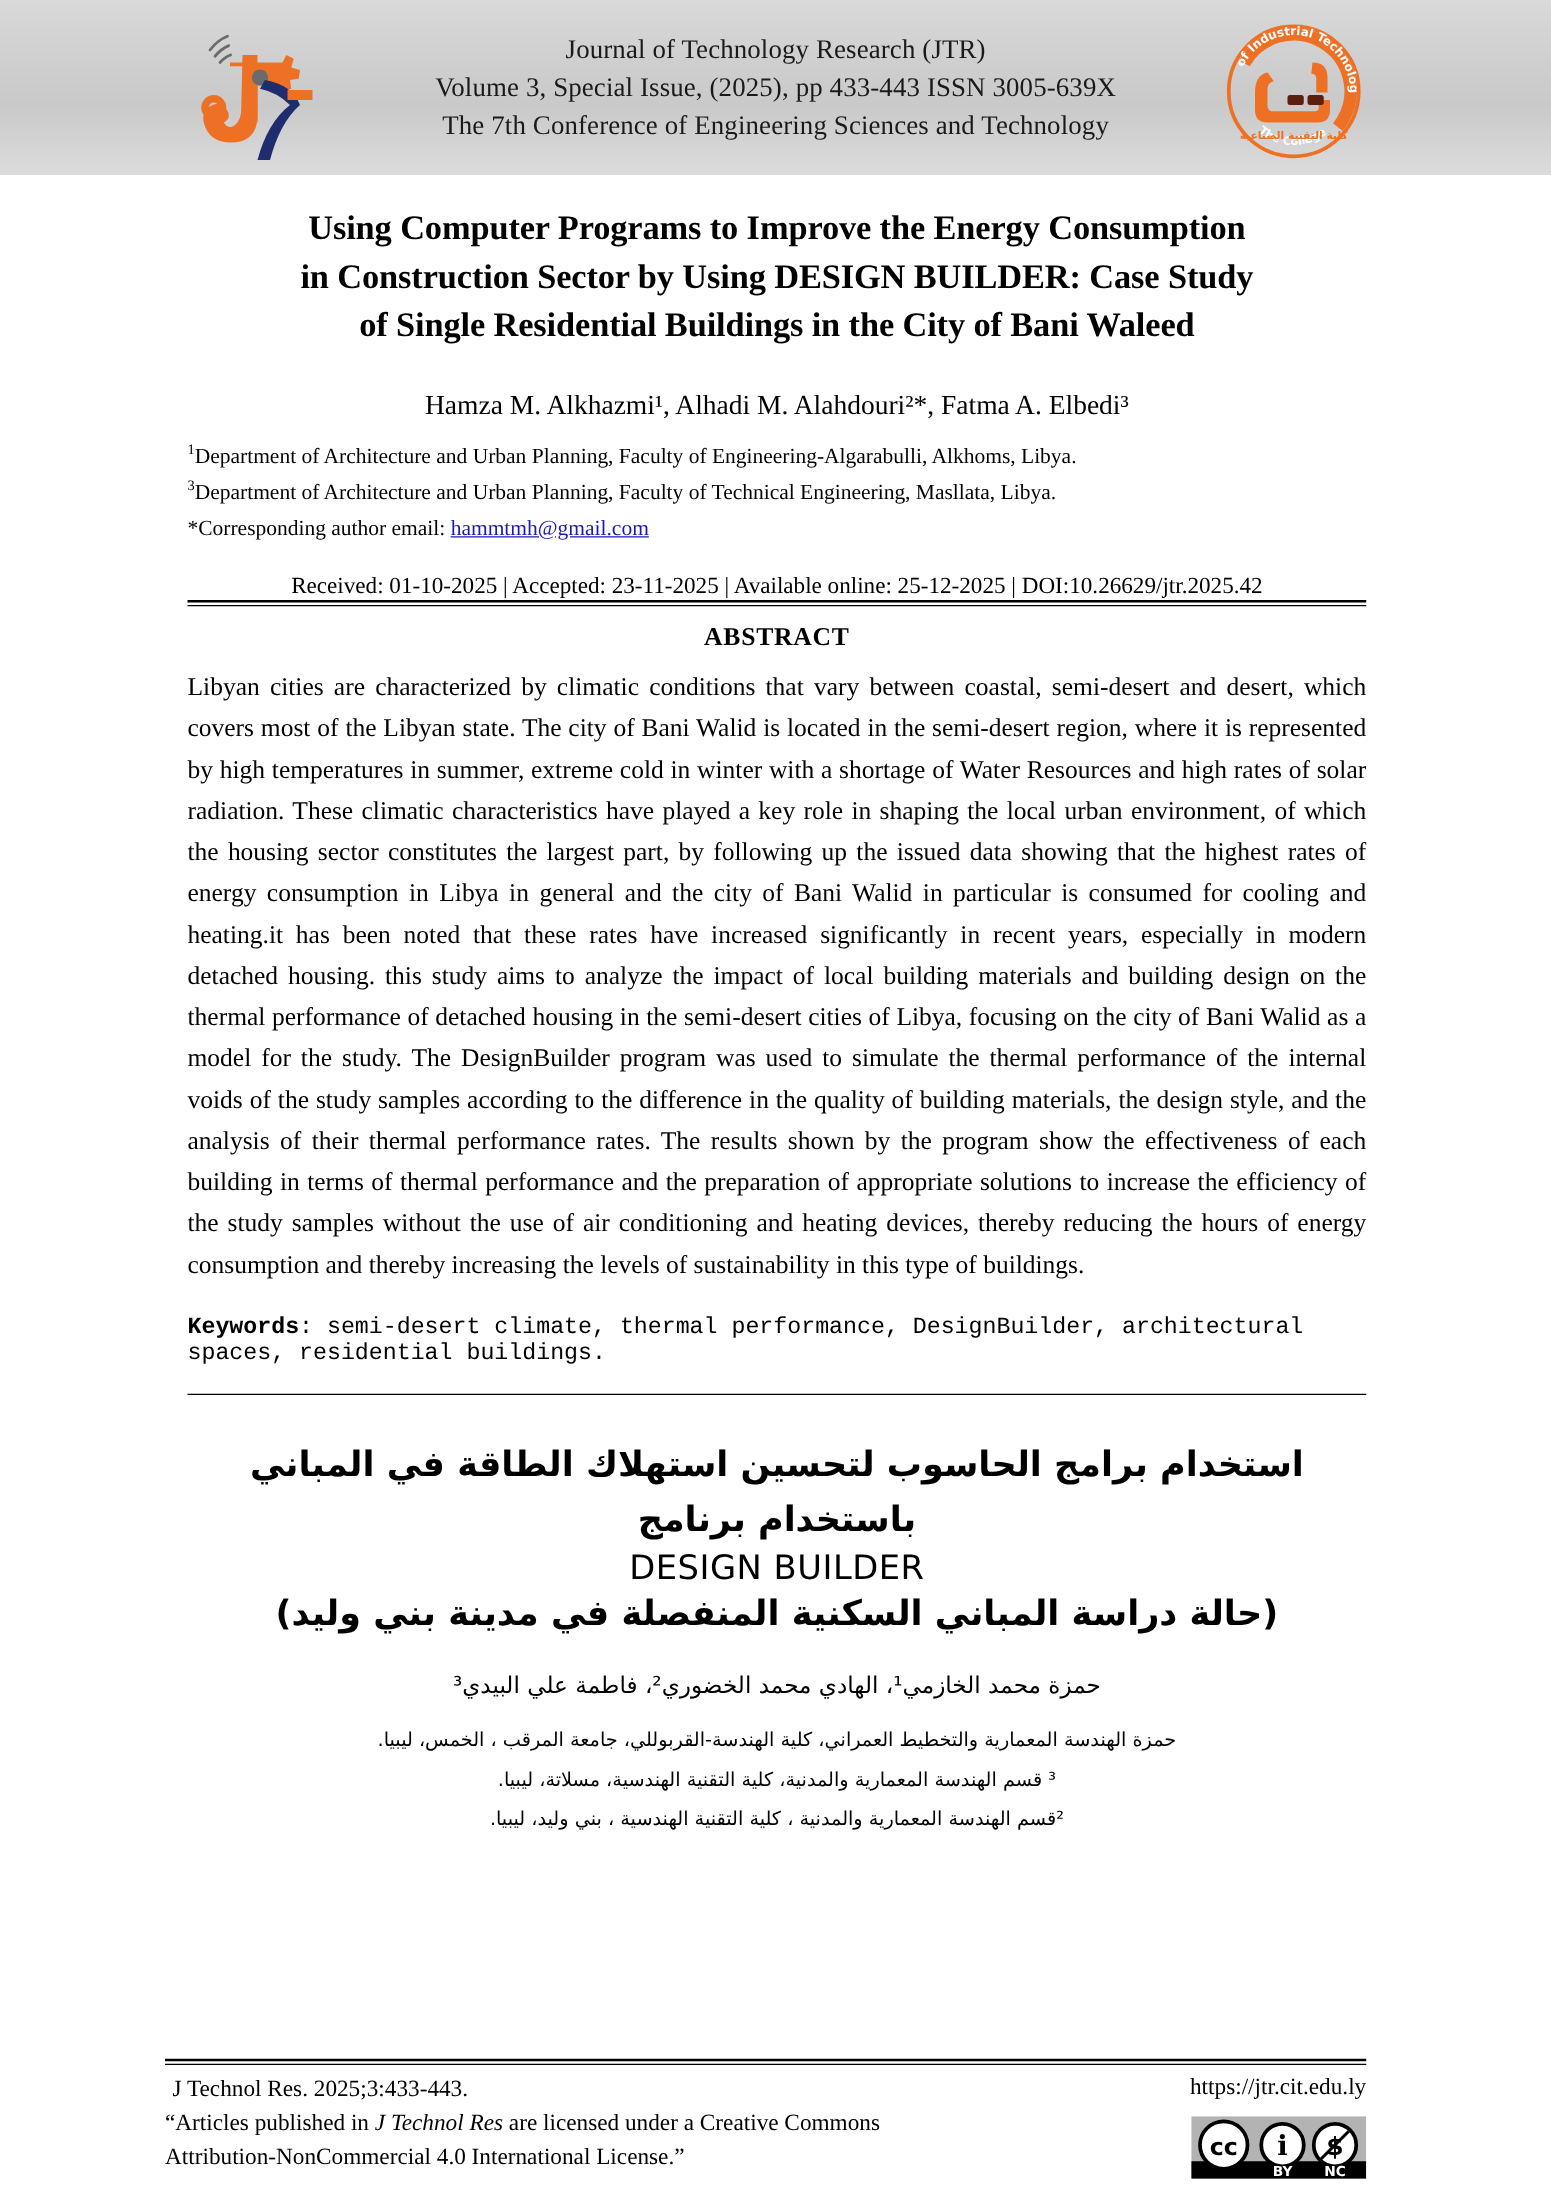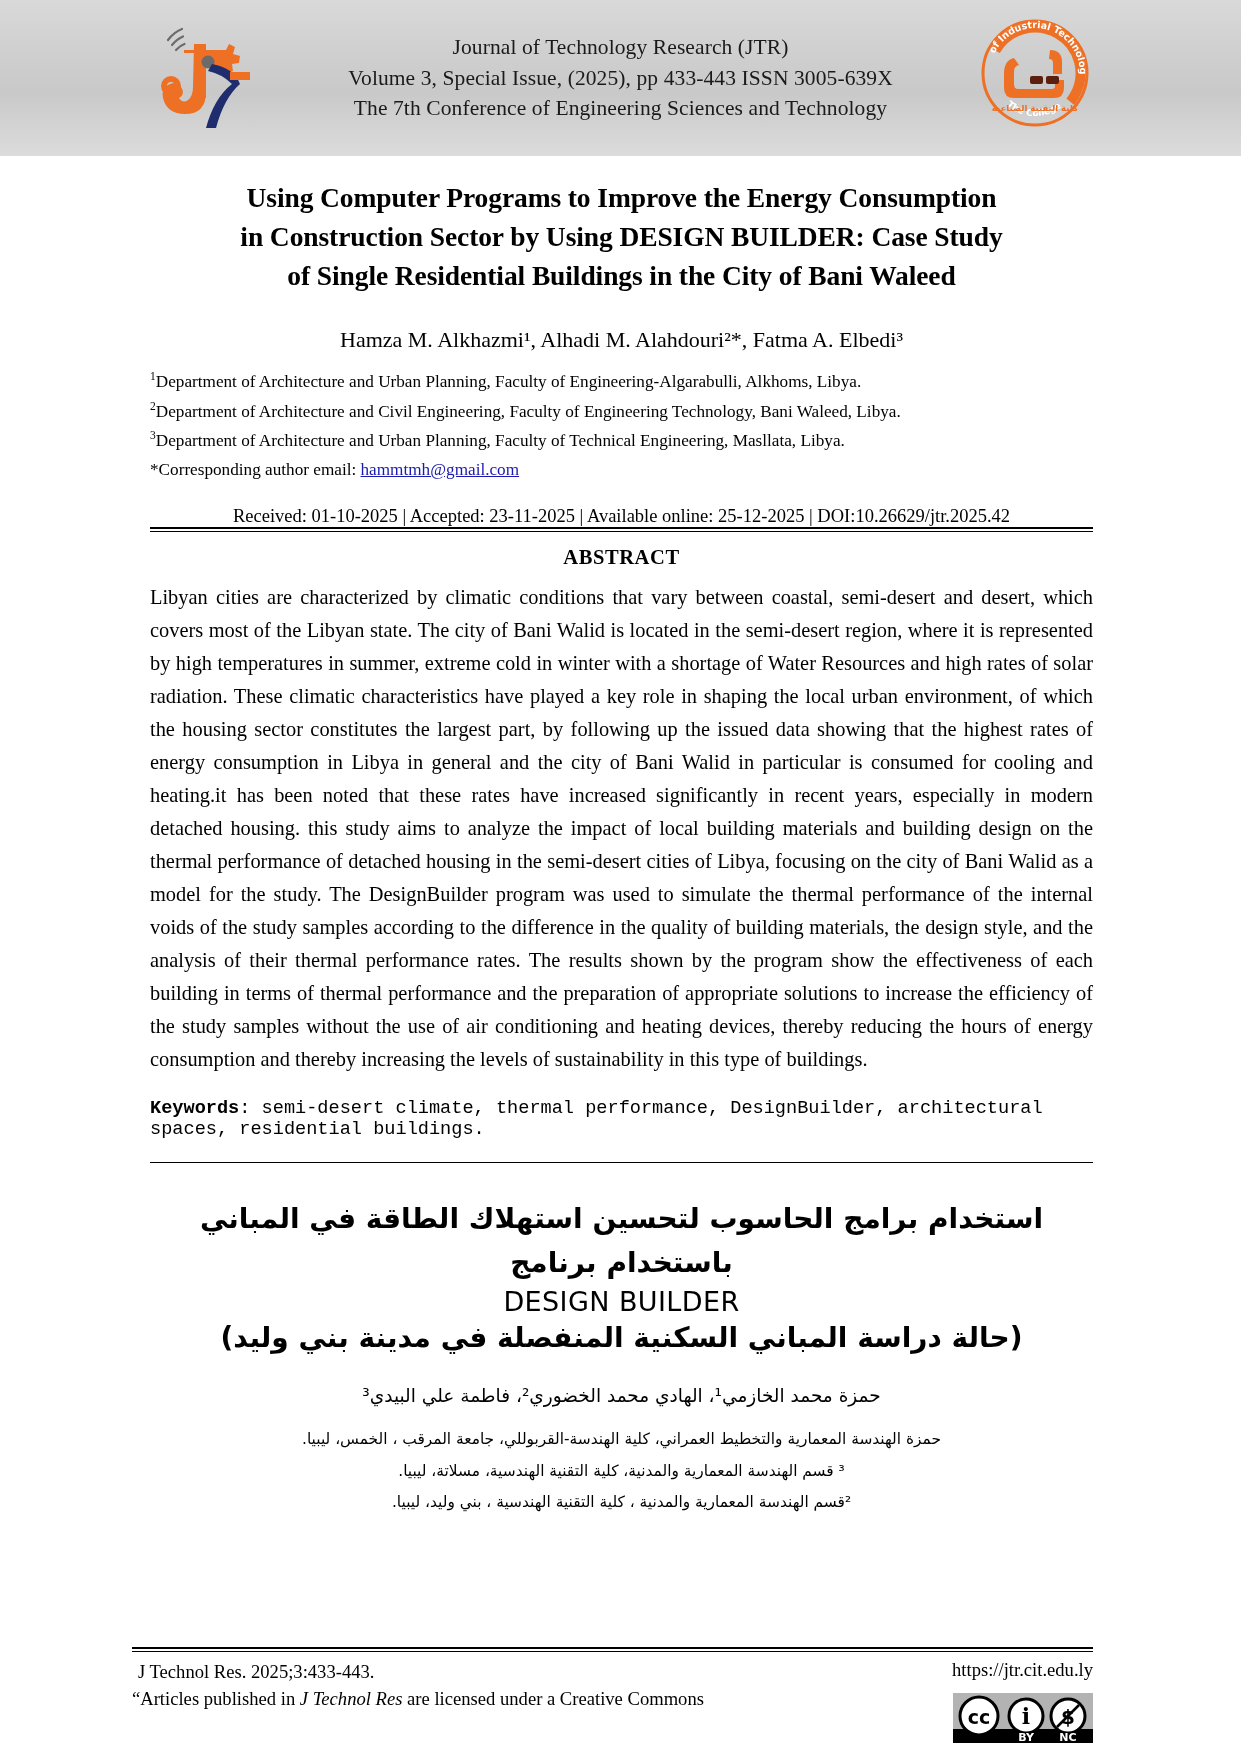--- a/index.html
+++ b/index.html
@@ -12,21 +12,21 @@
     height: 1755px;
     font-family: "Liberation Serif", "DejaVu Serif", serif;
     color: #000000;
     position: relative;
     overflow: hidden;
   }
 
   
   .masthead {
     position: relative;
-    height: 156px;
+    height: 140px;
     background: linear-gradient(180deg, #d9d9d9 0%, #cfcfcf 35%, #c9c9c9 60%, #dcdcdc 100%);
     display: flex;
     align-items: center;
     justify-content: center;
   }
   .masthead-lines {
     text-align: center;
     line-height: 1.42;
     font-size: 21.5px;
     font-family: "Liberation Serif", serif;
@@ -283,23 +283,20 @@
     <div>of Single Residential Buildings in the City of Bani Waleed</div>
   </div>
 
   <div class="authors">Hamza M. Alkhazmi¹, Alhadi M. Alahdouri²*, Fatma A. Elbedi³</div>
 
   <div class="affil">
     <div>
       <sup>1</sup><span>Department of Architecture and Urban Planning, Faculty of Engineering-Algarabulli, Alkhoms, Libya.</span>
     </div>
     <div>
-      <sup>2</sup><span>Department of Architecture and Civil Engineering, Faculty of Engineering Technology, Bani Waleed, Libya.</span>
-    </div>
-    <div>
       <sup>3</sup><span>Department of Architecture and Urban Planning, Faculty of Technical Engineering, Masllata, Libya.</span>
     </div>
     <div>
       <span>*Corresponding author email: </span><a class="email-link" href="#">hammtmh@gmail.com</a>
     </div>
   </div>
 
   <div class="hist-wrap">
     <div class="hist">Received: 01-10-2025 | Accepted: 23-11-2025 | Available online: 25-12-2025 | DOI:10.26629/jtr.2025.42</div>
     <hr class="rule-double">
@@ -326,20 +323,21 @@
     </div>
   </div>
 </div>
 
 <div class="footer">
   <hr class="footer-rule">
   <div class="footer-inner">
     <div class="footer-left">
       <div class="cite">J Technol Res. 2025;3:433-443.</div>
       <div><span>“Articles published in </span><i>J Technol Res</i><span> are licensed under a Creative Commons</span></div>
+      <div>Attribution-NonCommercial 4.0 International License.”</div>
     </div>
     <div class="footer-right">
       <a href="#" style="color:#000;text-decoration:none">https://jtr.cit.edu.ly</a>
       <span class="cc-badge">
         <svg viewBox="0 0 140 50" width="140" height="50" aria-hidden="true">
           <rect x="0" y="0" width="140" height="50" fill="#b3b3b3"></rect>
           <rect x="0" y="36" width="140" height="14" fill="#000000"></rect>
           <circle cx="26" cy="23" r="19" fill="#ffffff"></circle>
           <circle cx="26" cy="23" r="19" fill="none" stroke="#000" stroke-width="3"></circle>
           <text x="26" y="31" text-anchor="middle" font-family="DejaVu Sans, sans-serif" font-size="19" font-weight="bold" fill="#000">cc</text>

